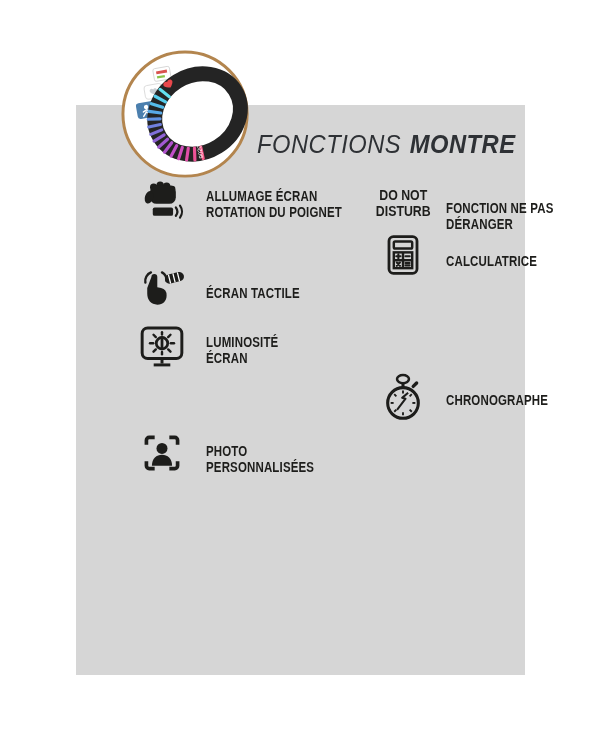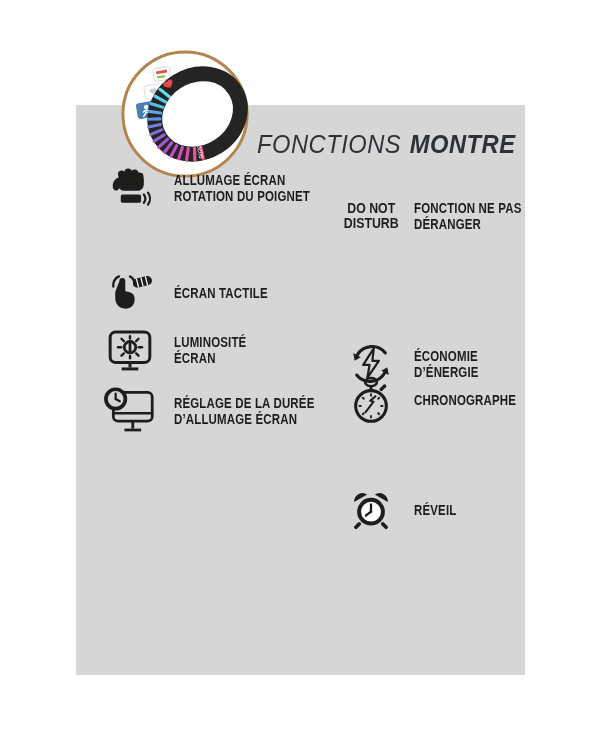--- a/index.html
+++ b/index.html
@@ -8,22 +8,22 @@
   .panel{position:absolute;left:76px;top:105px;width:449px;height:570px;background:#d6d6d6;}
   .badge{position:absolute;left:119px;top:48px;width:138px;height:138px;}
   .title{position:absolute;left:257px;top:130px;display:flex;gap:9px;font-style:italic;
          color:#2e3135;font-size:25px;letter-spacing:.5px;transform:scaleX(.95);
          transform-origin:left center;white-space:nowrap;}
   .title .w1{font-weight:400;}
   .title .w2{font-weight:700;}
   .row{position:absolute;display:flex;align-items:center;height:56px;}
   .row.l{left:100px;}
   .row.r{left:342px;}
-  .cell{width:60px;min-width:60px;height:56px;display:flex;align-items:center;
-        justify-content:center;margin-right:14px;}
+  .cell{width:60px;min-width:60px;height:56px;display:flex;
+        justify-content:center;margin-right:14px;margin-left:32px;}
   .row.r .cell{width:58px;min-width:58px;}
   .lbl{font-size:14px;font-weight:bold;color:#1d1d1b;line-height:16.5px;letter-spacing:.2px;
        transform:scaleX(.82);transform-origin:left center;white-space:nowrap;}
   .dndtxt{font-size:14.5px;font-weight:bold;color:#1d1d1b;line-height:15.5px;text-align:center;
           transform:scaleX(.85);white-space:nowrap;}
 </style>
 </head>
 <body>
 
 <div class="canvas">
@@ -72,21 +72,21 @@
         <text x="56" y="107" font-size="6" fill="#ffffff" transform="rotate(-68 60 104)">9020</text>
       </g>
     </svg>
   </div>
 
   <div class="title">
     <span class="w1">FONCTIONS</span>
     <span class="w2">MONTRE</span>
   </div>
 
-  <div class="row l" style="top:160px">
+  <div class="row l" style="top:176px">
     <div class="cell">
       <svg width="48" height="50" viewBox="0 0 52 52">
         <g fill="#1d1d1b">
           <circle cx="17" cy="11" r="4"></circle>
             <circle cx="24" cy="9" r="4"></circle>
           <circle cx="31" cy="10" r="4"></circle>
             <circle cx="37" cy="13" r="3.5"></circle>
           <rect x="13" y="9" width="28" height="20" rx="7"></rect>
           <ellipse cx="12" cy="22" rx="4.5" ry="7" transform="rotate(18 12 22)"></ellipse>
           <rect x="16" y="33" width="22" height="9" rx="2"></rect>
@@ -142,77 +142,79 @@
           </g>
         </g>
       </svg>
     </div>
     <div class="lbl">
       <div>LUMINOSITÉ</div>
         <div>ÉCRAN</div>
     </div>
   </div>
 
-  <div class="row l" style="top:383px">
-    <div class="cell">
-      <svg width="54" height="50" viewBox="0 0 58 54">
-        <g stroke="#1d1d1b" fill="none">
-          <rect x="11" y="7" width="42" height="31" rx="5" stroke-width="3"></rect>
-          <line x1="11" y1="29.5" x2="53" y2="29.5" stroke-width="2.6"></line>
-          <line x1="32" y1="38" x2="32" y2="46" stroke-width="3"></line>
-          <line x1="23" y1="47.5" x2="41" y2="47.5" stroke-width="3"></line>
-        </g>
-        <circle cx="13.5" cy="14" r="10.5" fill="#d6d6d6" stroke="#1d1d1b" stroke-width="4"></circle>
-        <g stroke="#1d1d1b" stroke-width="2.4" stroke-linecap="round">
-          <line x1="13.5" y1="14" x2="13.5" y2="8.2"></line>
-            <line x1="13.5" y1="14" x2="18" y2="16.5"></line>
-        </g>
-      </svg>
-    </div>
-    <div class="lbl">
-      <div>RÉGLAGE DE LA DURÉE</div>
-        <div>D’ALLUMAGE ÉCRAN</div>
-    </div>
-  </div>
-
+
+  <div class="row l" style="top:431px">
+    <div class="cell">
+      <svg width="44" height="44" viewBox="0 0 48 48">
+        <g stroke="#1d1d1b" stroke-width="4" fill="none">
+          <path d="M7,15 v-5 a3,3 0 0 1 3,-3 h6"></path>
+            <path d="M32,7 h6 a3,3 0 0 1 3,3 v5"></path>
+          <path d="M41,33 v5 a3,3 0 0 1 -3,3 h-6"></path>
+            <path d="M16,41 h-6 a3,3 0 0 1 -3,-3 v-5"></path>
+        </g>
+        <circle cx="24" cy="19" r="6" fill="#1d1d1b"></circle>
+        <path d="M13,38 c0,-8 5,-12 11,-12 c6,0 11,4 11,12 z" fill="#1d1d1b"></path>
+      </svg>
+    </div>
+    <div class="lbl">
+      <div>PHOTO</div>
+        <div>PERSONNALISÉES</div>
+    </div>
+  </div>
 
 
 
   <div class="row r" style="top:188px">
     <div class="cell">
       <div class="dndtxt">
         <div>DO NOT</div>
         <div>DISTURB</div>
       </div>
     </div>
     <div class="lbl">
       <div>FONCTION NE PAS</div>
         <div>DÉRANGER</div>
     </div>
   </div>
 
-
-
-  <div class="row r" style="top:336px">
-    <div class="cell">
-      <svg width="48" height="48" viewBox="0 0 52 52">
-        <g stroke="#1d1d1b" fill="none" stroke-linecap="round">
-          <path d="M41.5,14 A18.5,18.5 0 0 0 11,16.5" stroke-width="3.4"></path>
-          <path d="M10.5,38 A18.5,18.5 0 0 0 41,35.5" stroke-width="3.4"></path>
-          <polygon points="29,9 17.5,27 24.5,27 22,41 34.5,22.5 27.5,22.5" stroke-width="2.4" stroke-linejoin="round"></polygon>
-        </g>
-        <polygon points="8.3,22.5 14.8,18.6 6.7,14.2" fill="#1d1d1b"></polygon>
-        <polygon points="43.7,29.5 37.2,33.4 45.3,37.8" fill="#1d1d1b"></polygon>
-      </svg>
-    </div>
-    <div class="lbl">
-      <div>ÉCONOMIE</div>
-        <div>D’ÉNERGIE</div>
-    </div>
-  </div>
+  <div class="row r" style="top:233px">
+    <div class="cell">
+      <svg width="42" height="44" viewBox="0 0 48 50">
+        <g stroke="#1d1d1b" fill="none">
+          <rect x="8" y="4" width="32" height="42" rx="5" stroke-width="3.2"></rect>
+          <rect x="13.5" y="9.5" width="21" height="8" rx="1.5" stroke-width="2.8"></rect>
+          <rect x="13.5" y="22" width="21" height="18" stroke-width="2.8"></rect>
+          <line x1="24" y1="22" x2="24" y2="40" stroke-width="2.8"></line>
+          <line x1="13.5" y1="31" x2="34.5" y2="31" stroke-width="2.8"></line>
+          <g stroke-width="2.4" stroke-linecap="round">
+            <path d="M16.3,26.5 h4.8 M18.7,24.1 v4.8"></path>
+            <path d="M26.8,26.5 h4.8"></path>
+            <path d="M16.9,33.7 l3.6,3.6 M20.5,33.7 l-3.6,3.6"></path>
+            <path d="M26.8,34.2 h4.8 M26.8,36.8 h4.8"></path>
+          </g>
+        </g>
+      </svg>
+    </div>
+    <div class="lbl">
+      <div>CALCULATRICE</div>
+    </div>
+  </div>
+
+
 
   <div class="row r" style="top:372px">
     <div class="cell">
       <svg width="46" height="50" viewBox="0 0 54 58">
         <g stroke="#1d1d1b" fill="none">
           <ellipse cx="27" cy="8" rx="7" ry="4.8" stroke-width="3"></ellipse>
           <line x1="27" y1="12.8" x2="27" y2="17.5" stroke-width="3.6"></line>
           <line x1="39" y1="16.5" x2="43" y2="12.5" stroke-width="4" stroke-linecap="round"></line>
           <circle cx="27" cy="36" r="18" stroke-width="3.6"></circle>
           <g stroke-width="2.2">
@@ -228,33 +230,14 @@
           <path d="M20,44 L30,31 L26,30 L33,24" stroke-width="2.4" stroke-linejoin="round"></path>
         </g>
       </svg>
     </div>
     <div class="lbl">
       <div>CHRONOGRAPHE</div>
     </div>
   </div>
 
 
-  <div class="row r" style="top:482px">
-    <div class="cell">
-      <svg width="46" height="42" viewBox="0 0 54 50">
-        <path d="M7,15.5 a10,10 0 0 1 15.5,-9 z" fill="#1d1d1b"></path>
-        <path d="M47,15.5 a10,10 0 0 0 -15.5,-9 z" fill="#1d1d1b"></path>
-        <line x1="13" y1="41.5" x2="9" y2="45.5" stroke="#1d1d1b" stroke-width="4.4" stroke-linecap="round"></line>
-        <line x1="41" y1="41.5" x2="45" y2="45.5" stroke="#1d1d1b" stroke-width="4.4" stroke-linecap="round"></line>
-        <circle cx="27" cy="27" r="16.5" fill="#1d1d1b"></circle>
-        <circle cx="27" cy="27" r="11.8" fill="#ffffff"></circle>
-        <g stroke="#1d1d1b" stroke-width="2.8" stroke-linecap="round">
-          <line x1="27" y1="27" x2="27" y2="18.5"></line>
-            <line x1="27" y1="27" x2="21" y2="31.5"></line>
-        </g>
-      </svg>
-    </div>
-    <div class="lbl">
-      <div>RÉVEIL</div>
-    </div>
-  </div>
 
 </div>
 
 </body></html>

